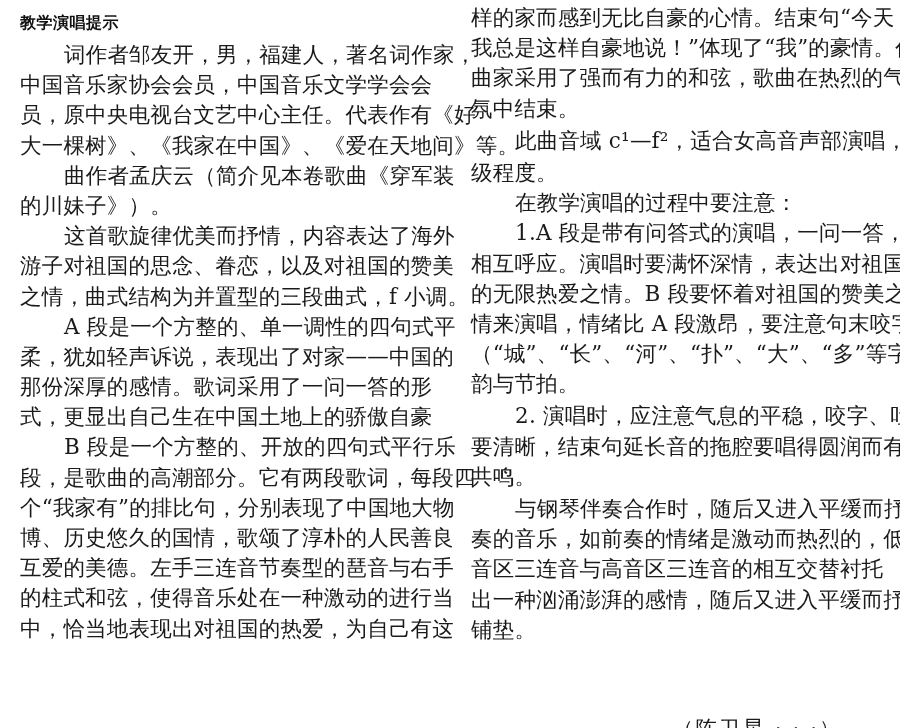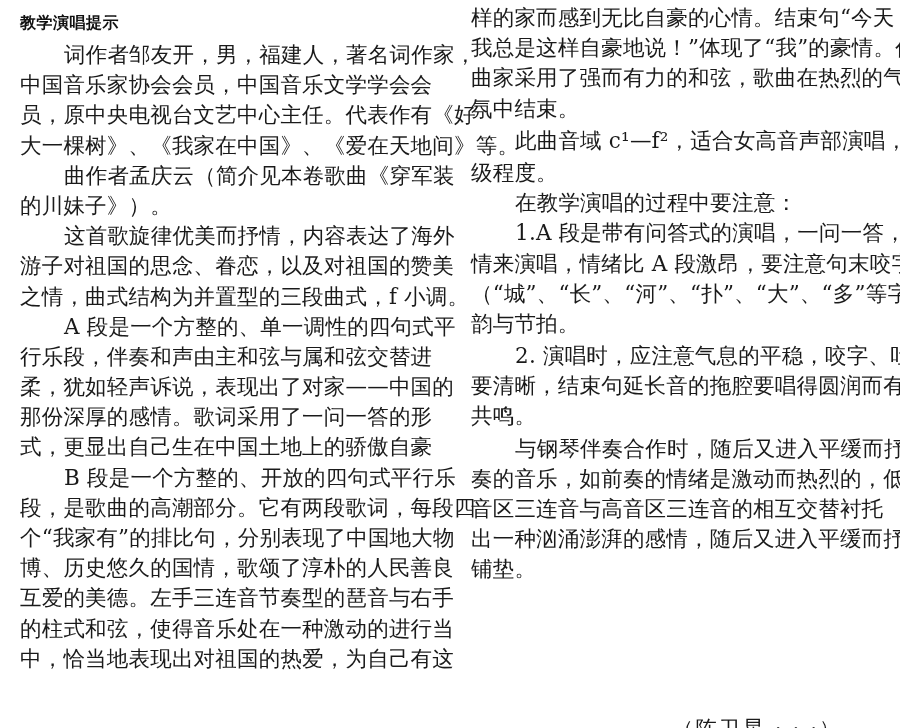--- a/index.html
+++ b/index.html
@@ -78,21 +78,20 @@
       <div class="line indent">词作者邹友开，男，福建人，著名词作家，</div>
       <div class="line">中国音乐家协会会员，中国音乐文学学会会</div>
       <div class="line">员，原中央电视台文艺中心主任。代表作有《好</div>
       <div class="line last">大一棵树》、《我家在中国》、《爱在天地间》等。</div>
       <div class="line indent">曲作者孟庆云（简介见本卷歌曲《穿军装</div>
       <div class="line last">的川妹子》）。</div>
       <div class="line indent">这首歌旋律优美而抒情，内容表达了海外</div>
       <div class="line">游子对祖国的思念、眷恋，以及对祖国的赞美</div>
       <div class="line last">之情，曲式结构为并置型的三段曲式，f 小调。</div>
       <div class="line indent">A 段是一个方整的、单一调性的四句式平</div>
-      <div class="line">行乐段，伴奏和声由主和弦与属和弦交替进</div>
       <div class="line">柔，犹如轻声诉说，表现出了对家——中国的</div>
       <div class="line">那份深厚的感情。歌词采用了一问一答的形</div>
       <div class="line">式，更显出自己生在中国土地上的骄傲自豪</div>
       <div class="line indent">B 段是一个方整的、开放的四句式平行乐</div>
       <div class="line">段，是歌曲的高潮部分。它有两段歌词，每段四</div>
       <div class="line">个“我家有”的排比句，分别表现了中国地大物</div>
       <div class="line">博、历史悠久的国情，歌颂了淳朴的人民善良</div>
       <div class="line">互爱的美德。左手三连音节奏型的琶音与右手</div>
       <div class="line">的柱式和弦，使得音乐处在一种激动的进行当</div>
       <div class="line">中，恰当地表现出对祖国的热爱，为自己有这</div>
@@ -104,20 +103,22 @@
       <div class="line">样的家而感到无比自豪的心情。结束句“今天</div>
       <div class="line">我总是这样自豪地说！”体现了“我”的豪情。作</div>
       <div class="line">曲家采用了强而有力的和弦，歌曲在热烈的气</div>
       <div class="line last">氛中结束。</div>
       <div class="gap-small"></div>
       <div class="line indent">此曲音域 c¹—f²，适合女高音声部演唱，中</div>
       <div class="gap-small"></div>
       <div class="line last">级程度。</div>
       <div class="line indent last">在教学演唱的过程中要注意：</div>
       <div class="line indent">1.A 段是带有问答式的演唱，一问一答，</div>
+      <div class="line">相互呼应。演唱时要满怀深情，表达出对祖国</div>
+      <div class="line">的无限热爱之情。B 段要怀着对祖国的赞美之</div>
       <div class="line">情来演唱，情绪比 A 段激昂，要注意句末咬字</div>
       <div class="line">（“城”、“长”、“河”、“扑”、“大”、“多”等字）的归</div>
       <div class="line last">韵与节拍。</div>
       <div class="gap-small"></div>
       <div class="line indent">2. 演唱时，应注意气息的平稳，咬字、吐字</div>
       <div class="line">要清晰，结束句延长音的拖腔要唱得圆润而有</div>
       <div class="line last">共鸣。</div>
       <div class="gap-small"></div>
       <div class="line indent">与钢琴伴奏合作时，随后又进入平缓而抒</div>
       <div class="line">奏的音乐，如前奏的情绪是激动而热烈的，低</div>

